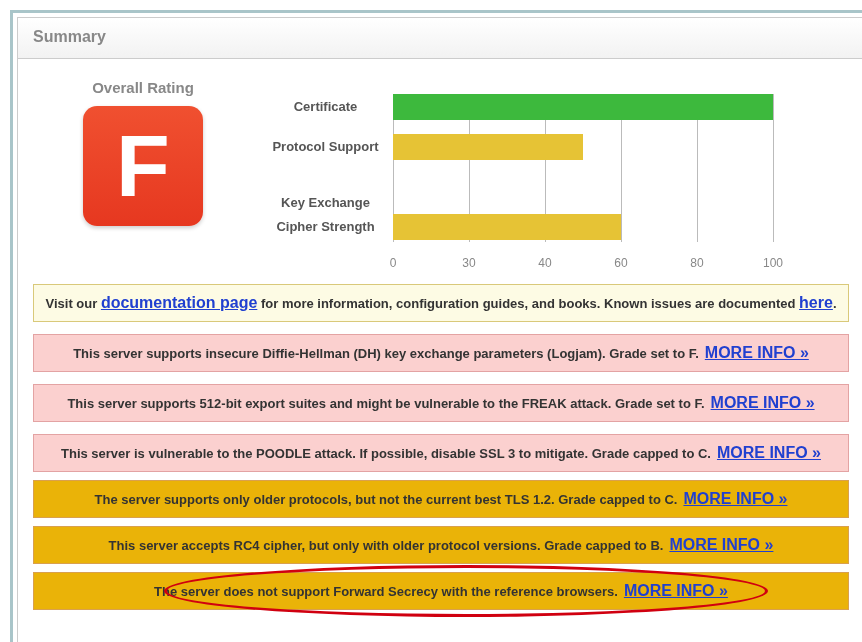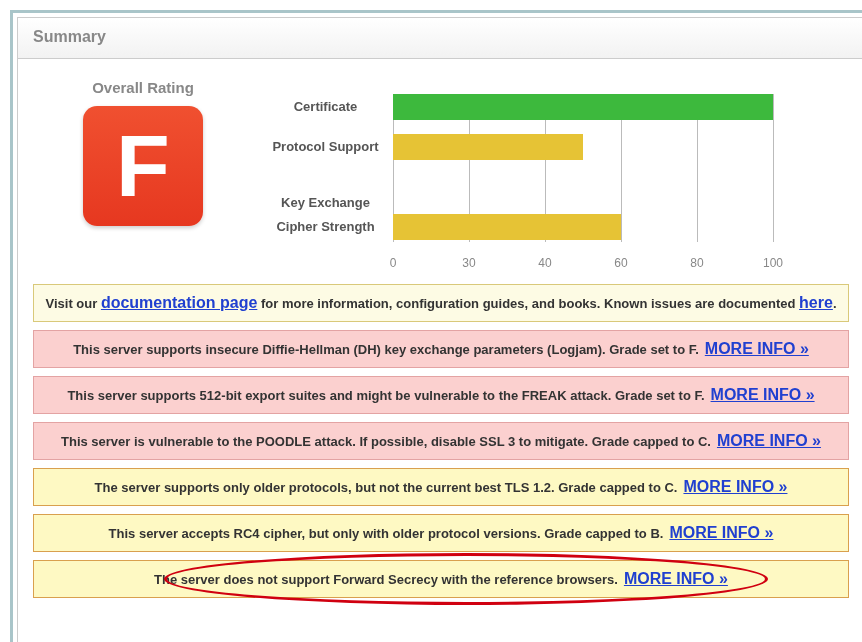--- a/index.html
+++ b/index.html
@@ -145,23 +145,24 @@
     text-align: center;
     position: relative;
   }
   .notice.yellow-light {
     background: #fdfbe4;
     border-color: #d9c97a;
   }
   .notice.pink {
     background: #fbd0cf;
     border-color: #e3a3a3;
+    margin-top: 12px;
   }
   .notice.orange {
-    background: #fef9c3;
+    background: #eab308;
     border-color: #d9a04e;
   }
   .notice a.inline-link,
   .more-info {
     color: #2040d0;
     text-decoration: underline;
     font-weight: bold;
     font-size: 16px;
     cursor: pointer;
   }

